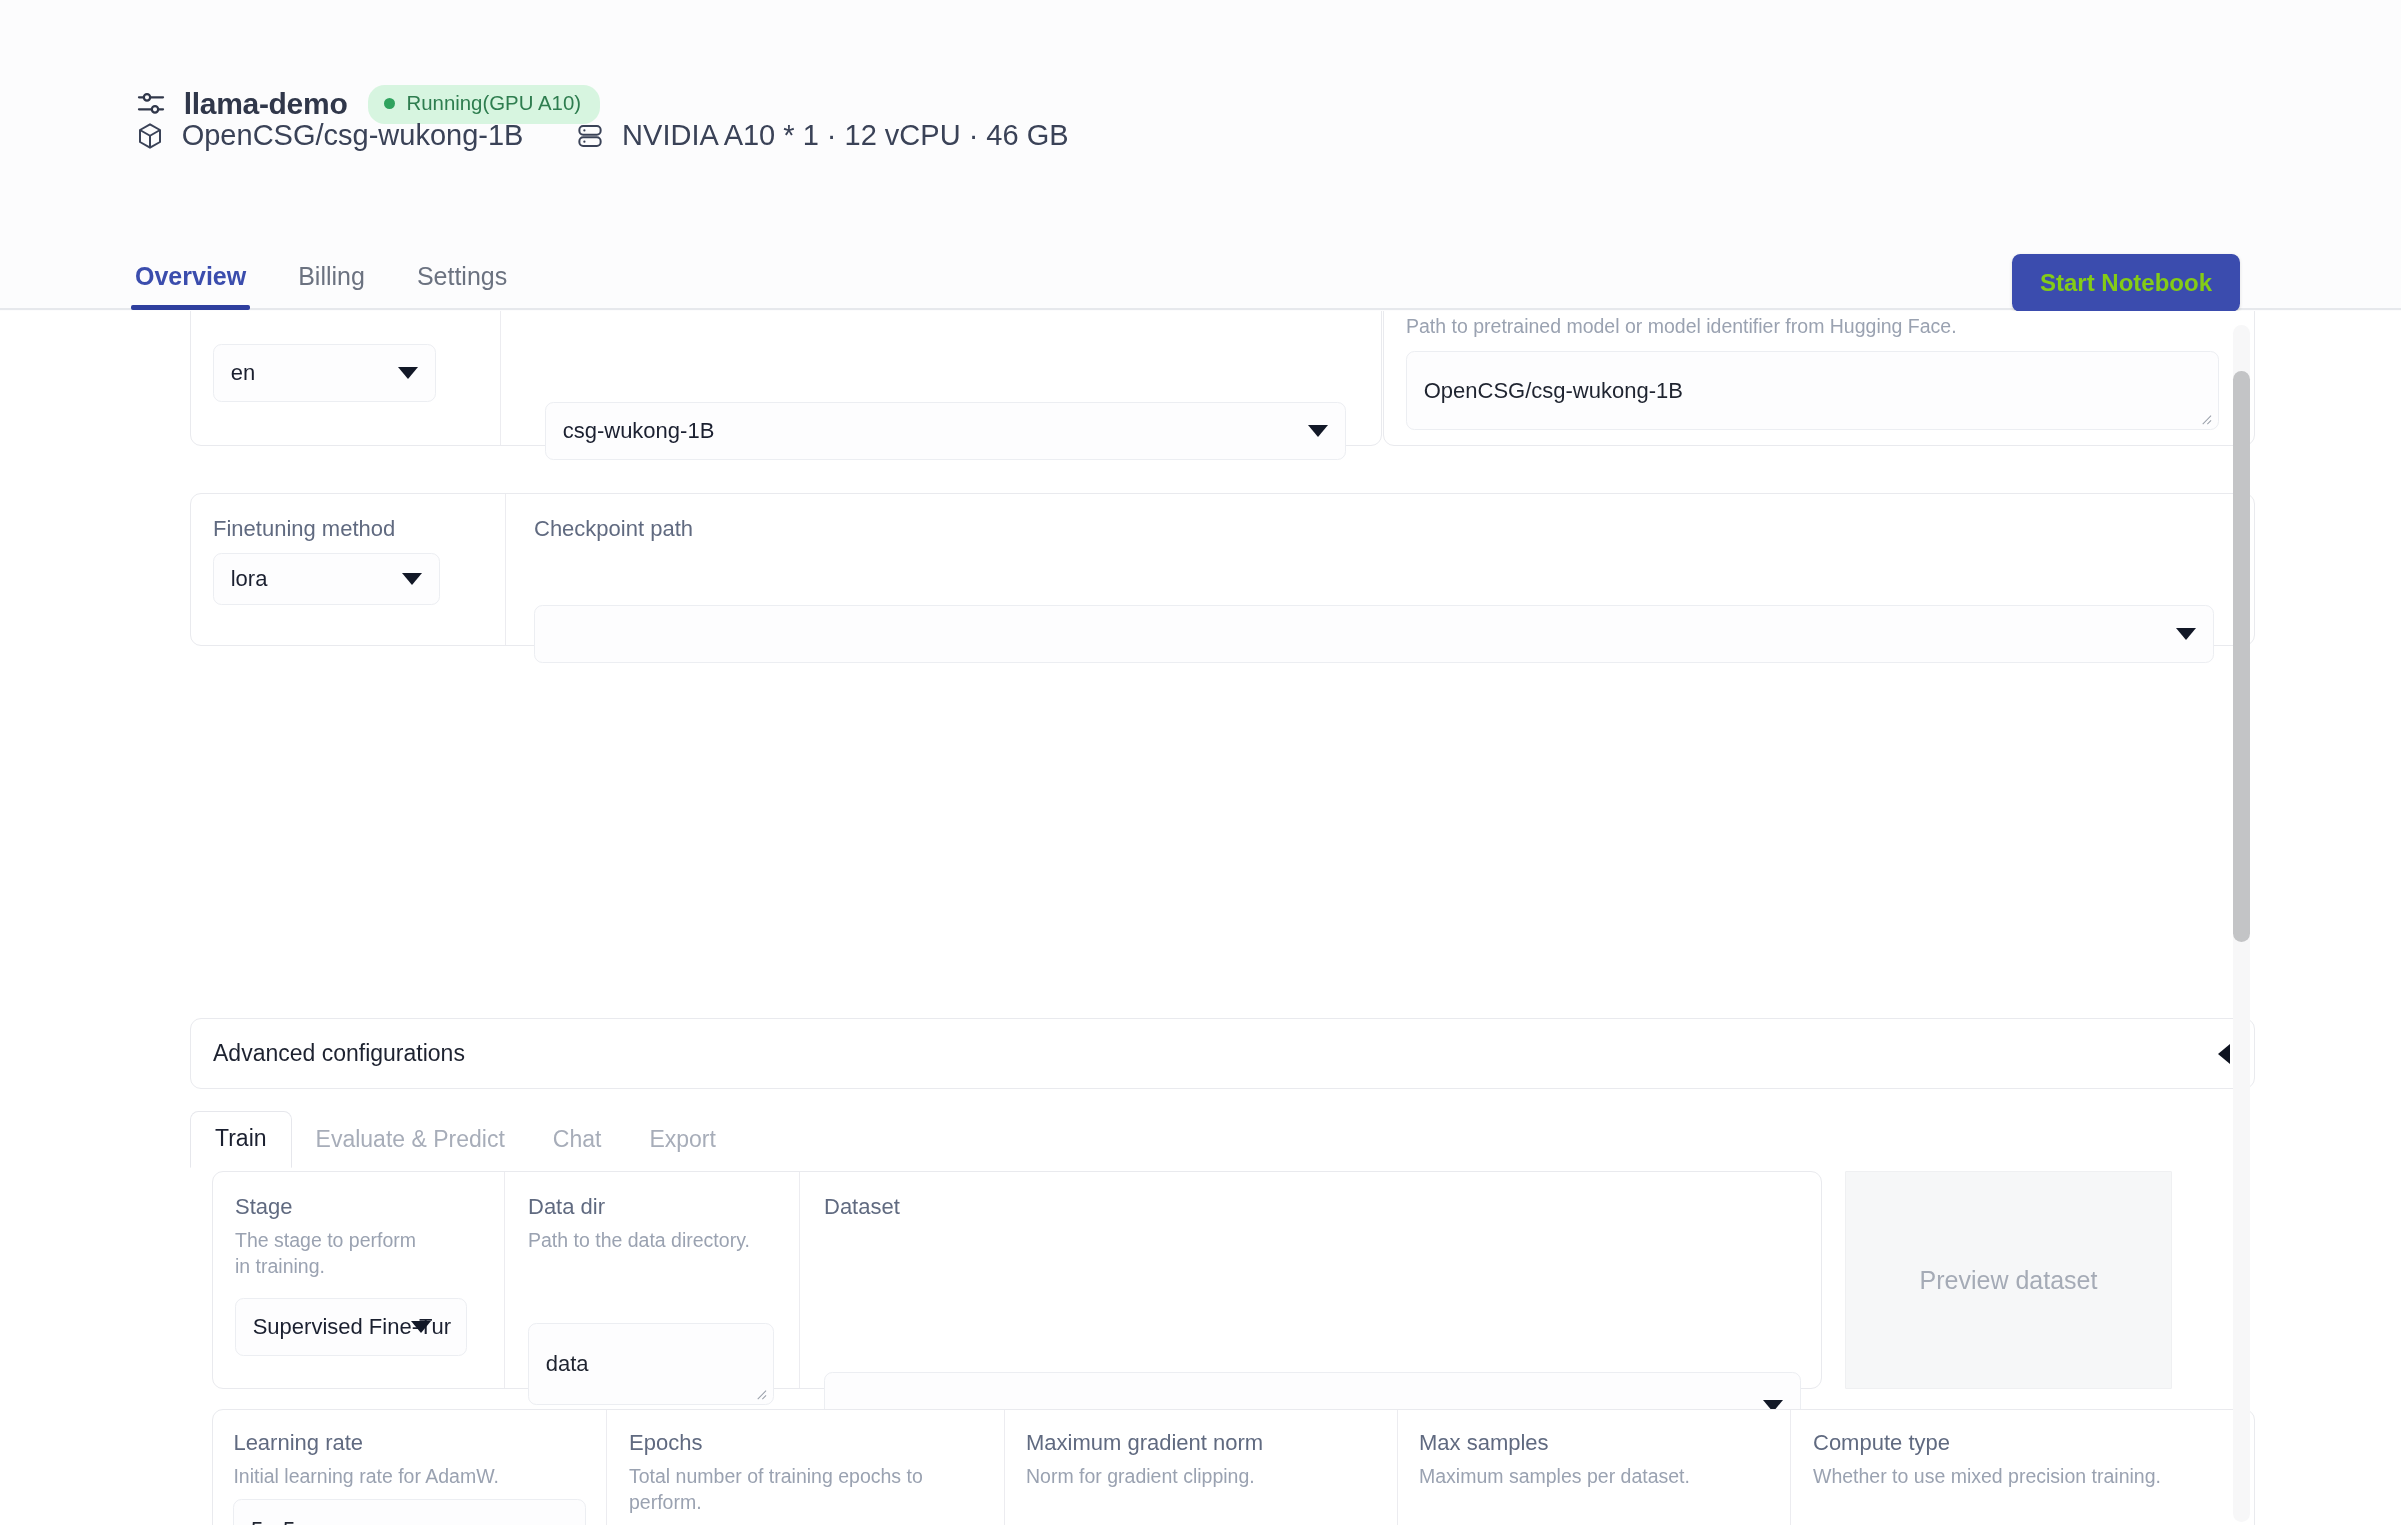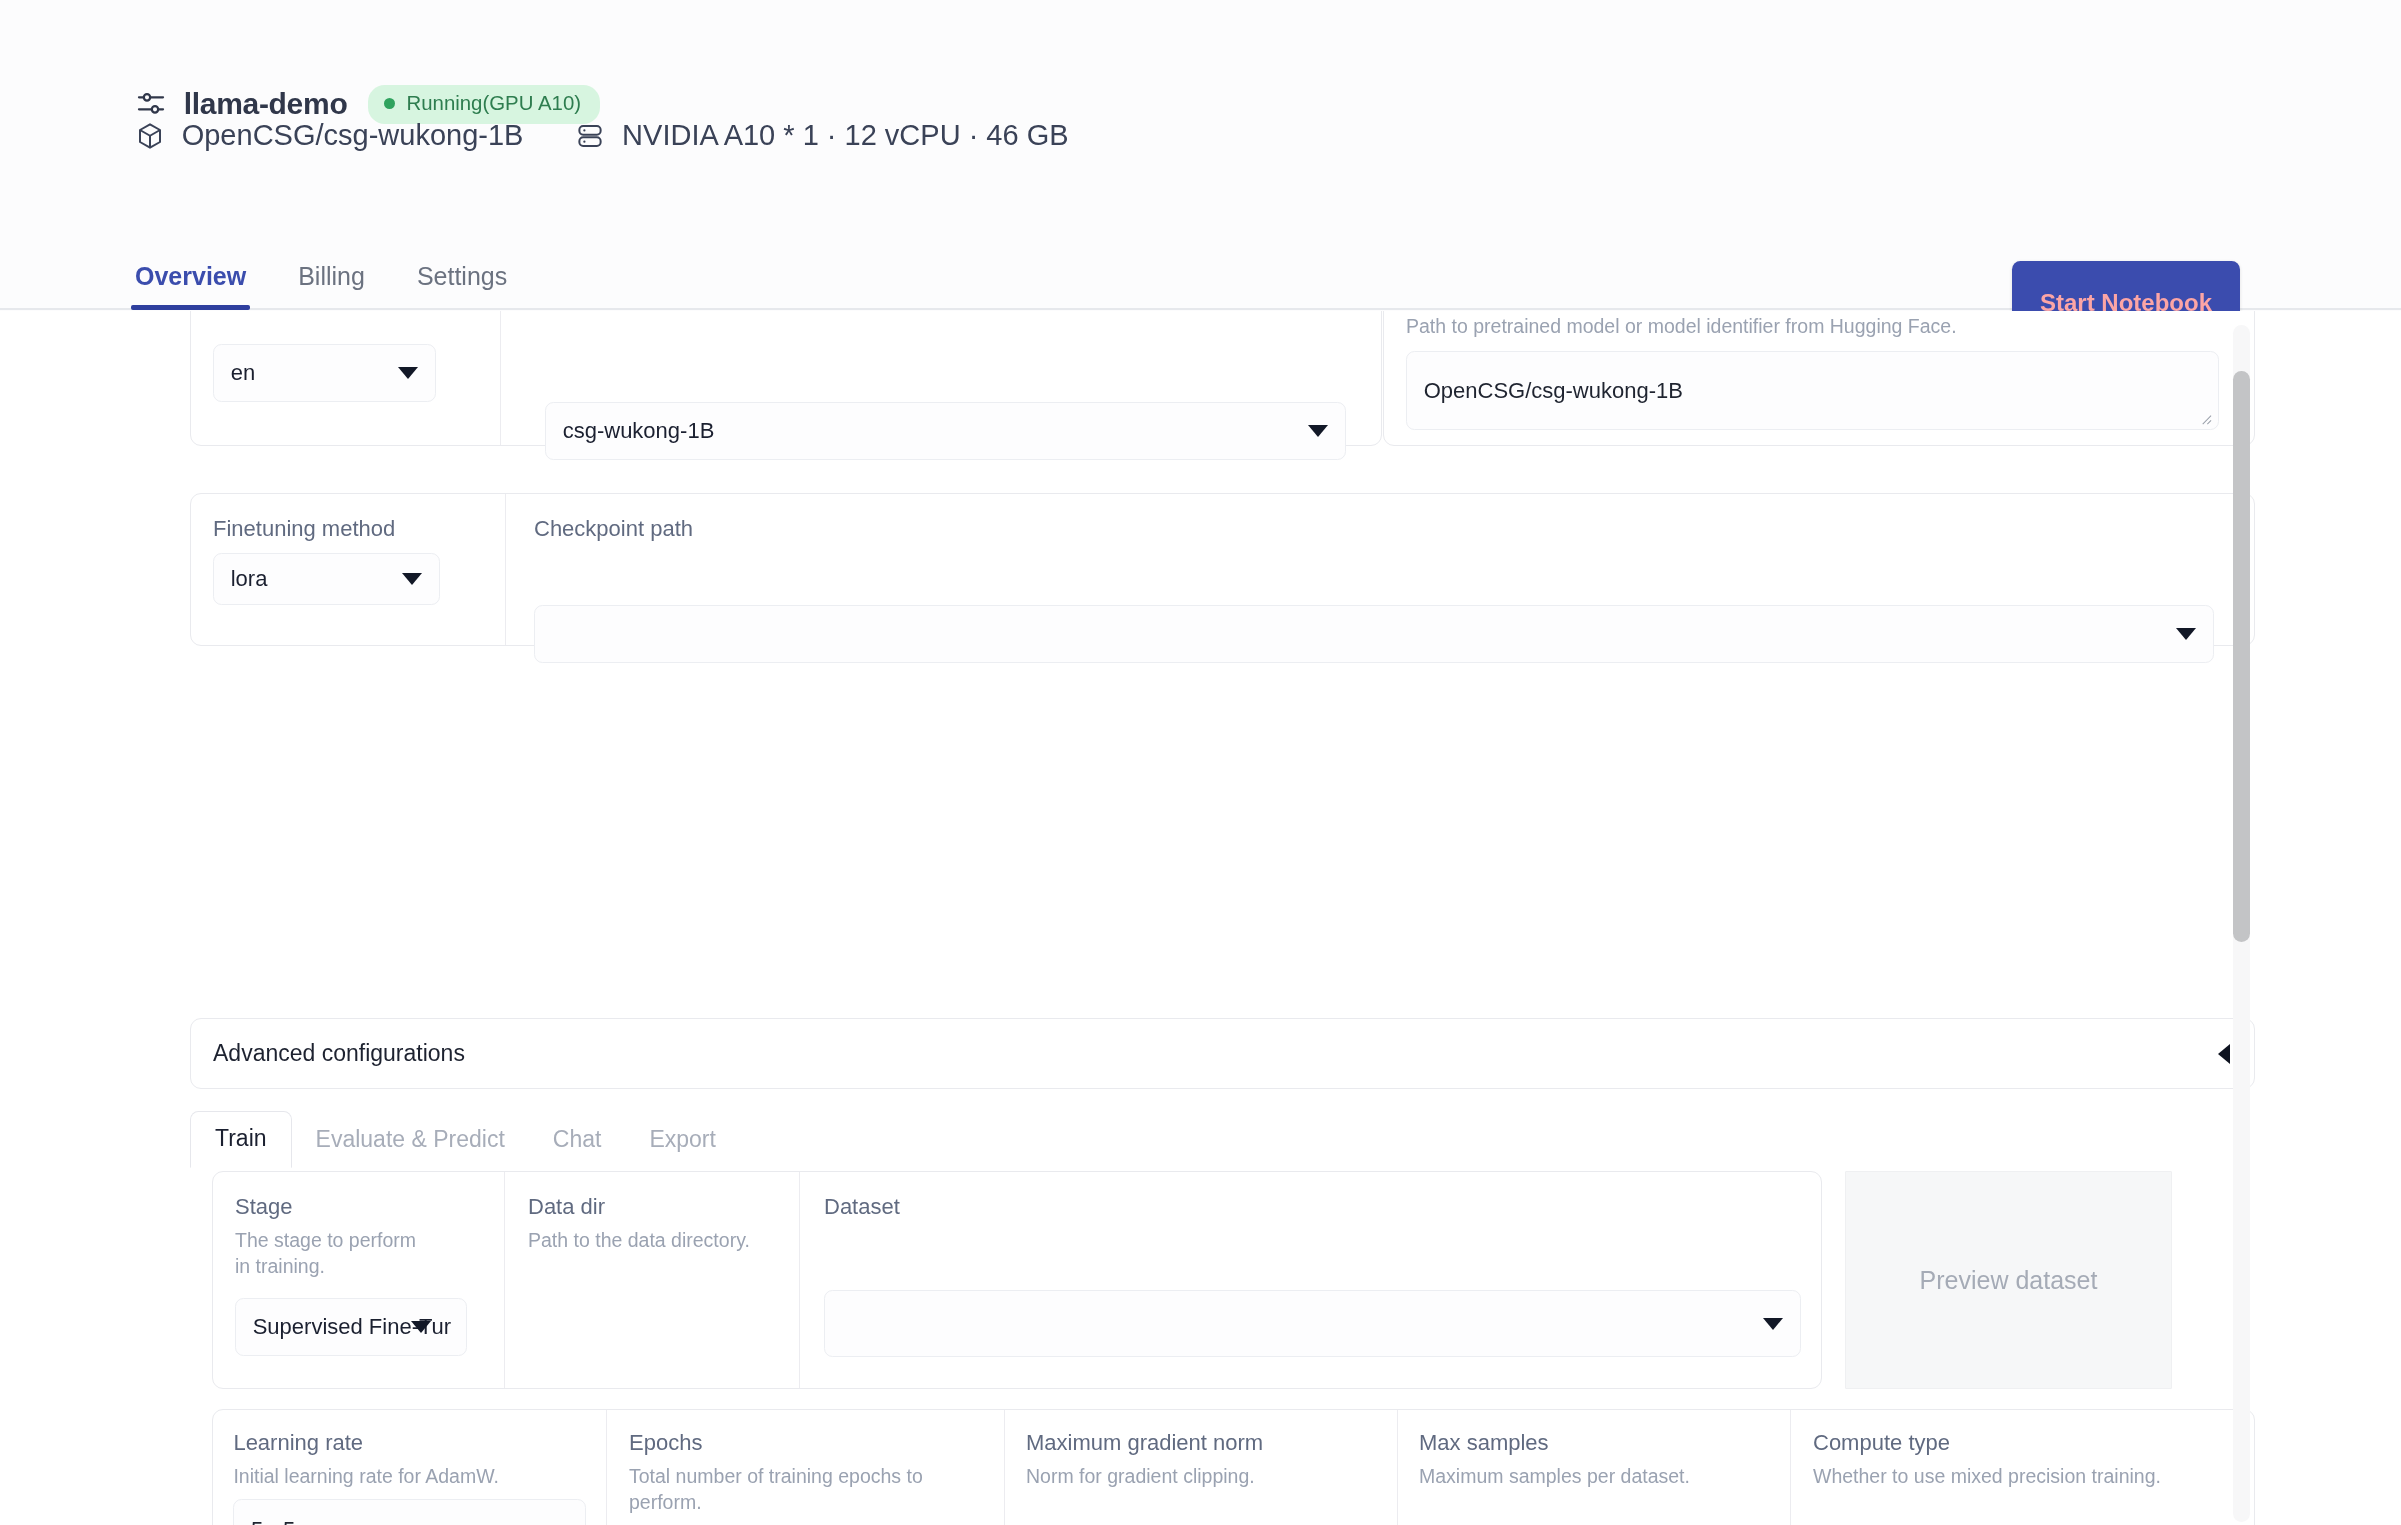--- a/index.html
+++ b/index.html
@@ -55,25 +55,24 @@
     font-size: 25px; color: #6b7280; padding: 0 0 18.6px 0; margin-right: 52px;
     position: relative; cursor: pointer; white-space: nowrap;
   }
   .tab.active { color: #3b4dad; font-weight: bold; }
   .tab.active::after {
     content: ""; position: absolute; left: -3.7px; right: -3.7px; bottom: 0;
     height: 4.6px; background: #2f3f9e; border-radius: 1.9px;
   }
   .start-btn {
     position: absolute; right: 161px; top: 254px;
-    background: #3b4cae; color: #fca5a5; border: none; border-radius: 8.4px;
-    font-size: 24px; font-weight: bold; padding: 28px 28px;
+    background: #3b4cae; color: #84cc16; border: none; border-radius: 8.4px;
+    font-size: 24px; font-weight: bold; padding: 15px 28px;
     font-family: "Liberation Sans", sans-serif; cursor: pointer;
     box-shadow: 0 1.9px 3.7px rgba(0,0,0,0.12);
-    margin-top: 7px;
   }
 
   
   .panel {
     position: absolute; left: 0; top: 311px; width: 2401px; height: 1215px;
     background: #ffffff; overflow: hidden;
   }
   .panel-inner { position: absolute; left: 0; top: 0; width: 2255px; }
 
   .card {
@@ -262,20 +261,26 @@
 
       <div class="field-label" style="position:absolute; left:22px; top:22px;">Stage</div>
       <div class="field-desc" style="position:absolute; left:22px; top:56px; width:186px;">The stage to perform in training.</div>
       <div class="select" style="left:22px; top:126px; width:232px; height:58px; padding-right:7.4px;">
         <span style="white-space:nowrap; overflow:hidden;">Supervised Fine-Tur</span>
         <span class="caret" style="right:35px;"></span>
       </div>
 
       <div class="field-label" style="position:absolute; left:315px; top:22px;">Data dir</div>
       <div class="field-desc" style="position:absolute; left:315px; top:56px; width:241px;">Path to the data directory.</div>
+      <div class="textbox" style="left:315px; top:93px; width:246px; height:82px;">
+        <span>data</span>
+        <svg class="resize-grip" viewBox="0 0 14 14">
+          <path d="M13 4 L4 13 M13 9 L9 13" stroke="#9aa0ab" stroke-width="1.1" fill="none"></path>
+        </svg>
+      </div>
 
       <div class="field-label" style="position:absolute; left:611px; top:22px;">Dataset</div>
       <div class="select" style="left:611px; top:60px; width:977px; height:67px;">
         <span></span>
         <span class="caret"></span>
       </div>
     </div>
 
     <div class="preview-box" style="left:1845px; top:860px; width:327px; height:218px;">
       <span>Preview dataset</span>

